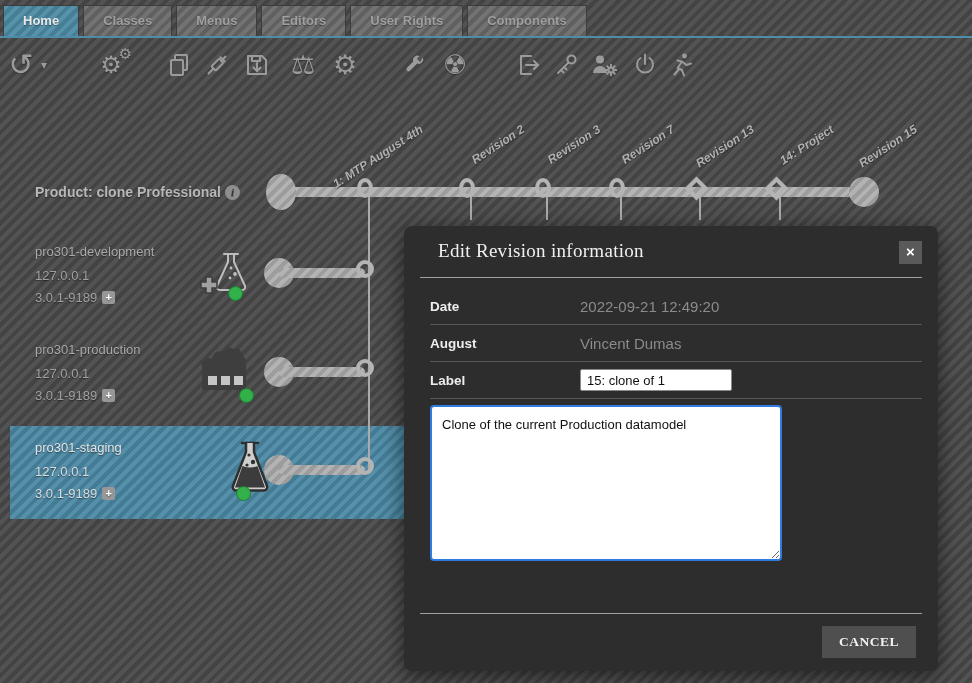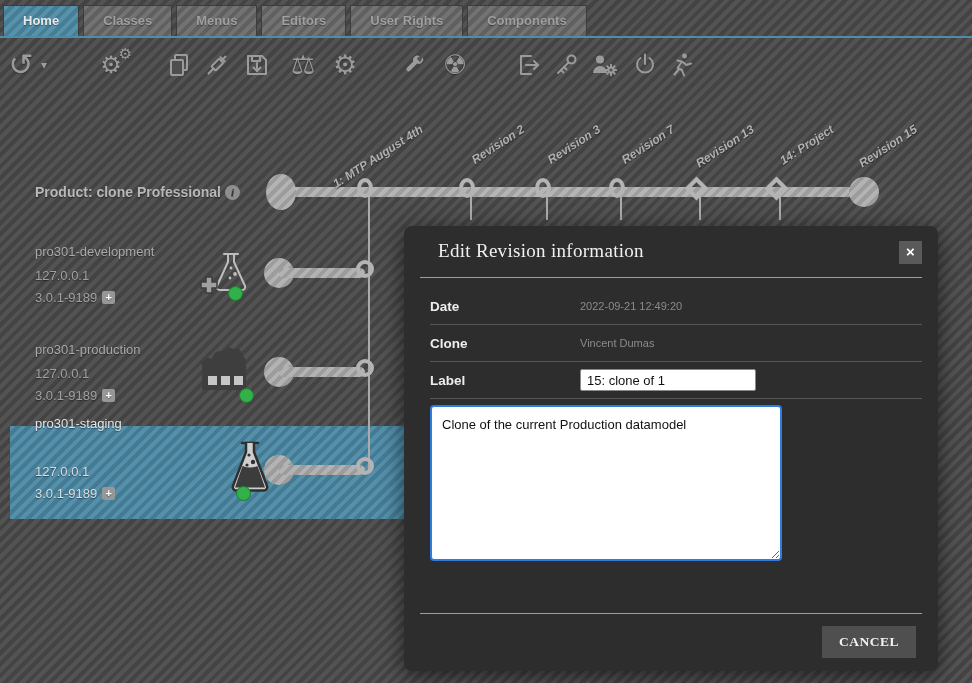--- a/index.html
+++ b/index.html
@@ -76,22 +76,22 @@
   }
   .modal-header { position:relative; height:51px; }
   .modal-title { position:absolute; left:34px; top:14px; font-family:"Liberation Serif", serif; font-size:19px; color:#f0f0f0; letter-spacing:0.3px; }
   .modal-close { position:absolute; right:16px; top:15px; width:23px; height:23px; background:#5a5a5a; color:#fff; font-weight:bold; font-size:15px; line-height:22px; text-align:center; cursor:pointer; }
   .hr-light { height:1px; background:#9f9f9f; margin:0 16px; }
   .modal-body { padding:10px 16px 18px 26px; }
   .field-row { display:flex; align-items:center; height:37px; border-bottom:1px solid #565656; }
   .field-row.last { border-bottom:none; align-items:flex-start; padding-top:6px; height:auto; }
   .f-label { width:150px; font-weight:bold; font-size:13.5px; color:#ededed; }
   .f-label.pad { padding-top:8px; }
-  .f-value { font-size:11px; color:#8b8b8b; }
-  .f-input { width:176px; height:22px; font:13px "Liberation Sans",sans-serif; padding:2px 6px; border:1px solid #8a8a8a; border-radius:2px; background:#fff; color:#111; }
+  .f-value { font-size:15px; color:#8b8b8b; }
+  .f-input { width:152px; height:22px; font:13px "Liberation Sans",sans-serif; padding:2px 6px; border:1px solid #8a8a8a; border-radius:2px; background:#fff; color:#111; }
   .f-textarea { width:352px; height:156px; border:2px solid #2f7ce0; border-radius:4px; padding:10px; font:13px "Liberation Sans",sans-serif; color:#111; background:#fff; resize:both; outline:none; }
   .footer-hr { position:absolute; left:16px; right:16px; top:387px; height:1px; background:#9f9f9f; }
   .modal-footer { position:absolute; right:22px; bottom:13px; display:flex; gap:12px; }
   .btn {
     font-family:"Liberation Serif", serif; font-weight:bold; font-size:13.5px; letter-spacing:0.5px;
     color:#f2f2f2; background:#4f4f4f; border:none; padding:8px 17px; cursor:pointer;
   }
 </style>
 </head>
 <body>
@@ -273,21 +273,21 @@
 <div class="env-icon" style="left:194px; top:344px;">
   <svg width="60" height="54" viewBox="0 0 60 54">
     <path d="M8 46 V20 q3 -9 10 -5 q2 -10 11 -7 q4 -7 10 -3 q7 -2 9 5 l4 6 v30 z" fill="#3e3e3e"></path>
     <rect x="14" y="32" width="9" height="9" fill="#c6c6c6"></rect>
     <rect x="27" y="32" width="9" height="9" fill="#c6c6c6"></rect>
     <rect x="40" y="32" width="9" height="9" fill="#c6c6c6"></rect>
   </svg>
 </div>
 <div class="green-dot" style="left:239px; top:388px;"></div>
 
-<div class="env-line env-name env-band-text" style="top:416px;">pro301-staging</div>
+<div class="env-line env-name env-band-text" style="top:440px;">pro301-staging</div>
 <div class="env-line env-band-text" style="top:464px;">127.0.0.1</div>
 <div class="env-line env-band-text" style="top:486px;">
   <span>3.0.1-9189</span>
   <span class="ver-badge">+</span>
 </div>
 <div class="env-icon" style="left:220px; top:438px;">
   <svg width="60" height="60" viewBox="0 0 60 60" stroke="#2f2f2f" stroke-width="2.5" stroke-linecap="round">
     <line x1="22" y1="5" x2="38" y2="5" fill="none"></line>
     <path d="M26 5 v9 L13 48 a3.2 3.2 0 0 0 3 4.4 h28 a3.2 3.2 0 0 0 3 -4.4 L34 14 V5" fill="#cfcfcf"></path>
     <path d="M22.5 28 L15 49.5 h30 L37.5 28 q-7 3 -15 0 z" fill="#3c3c3c" stroke="none"></path>
@@ -304,21 +304,21 @@
     <div class="modal-close">×</div>
   </div>
   <div class="hr-light"></div>
 
   <div class="modal-body">
     <div class="field-row">
       <div class="f-label">Date</div>
       <div class="f-value">2022-09-21 12:49:20</div>
     </div>
     <div class="field-row">
-      <div class="f-label">Clone</div>
+      <div class="f-label">August</div>
       <div class="f-value">Vincent Dumas</div>
     </div>
     <div class="field-row">
       <div class="f-label">Label</div>
       <input class="f-input" type="text" value="15: clone of 1" style="">
     </div>
     <div class="field-row last">
       <textarea class="f-textarea" style="">Clone of the current Production datamodel</textarea>
     </div>
   </div>

